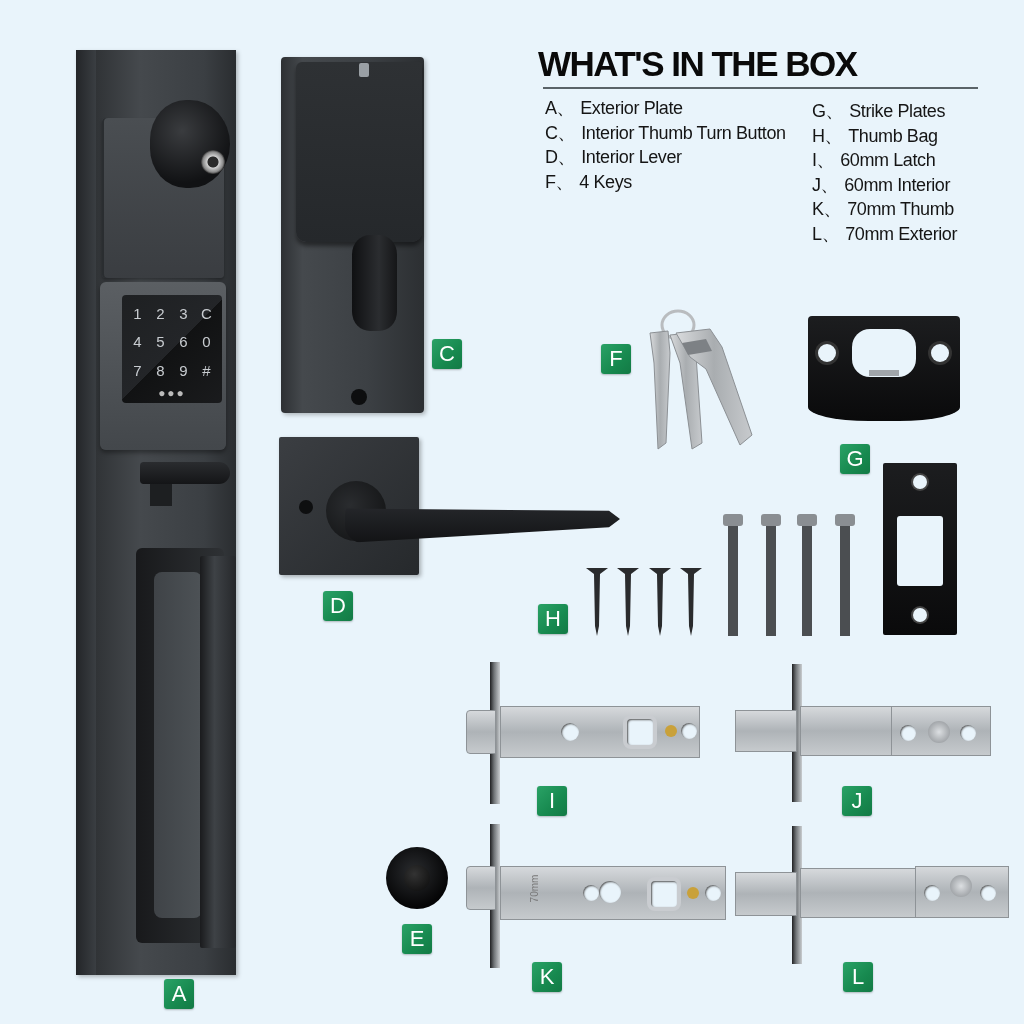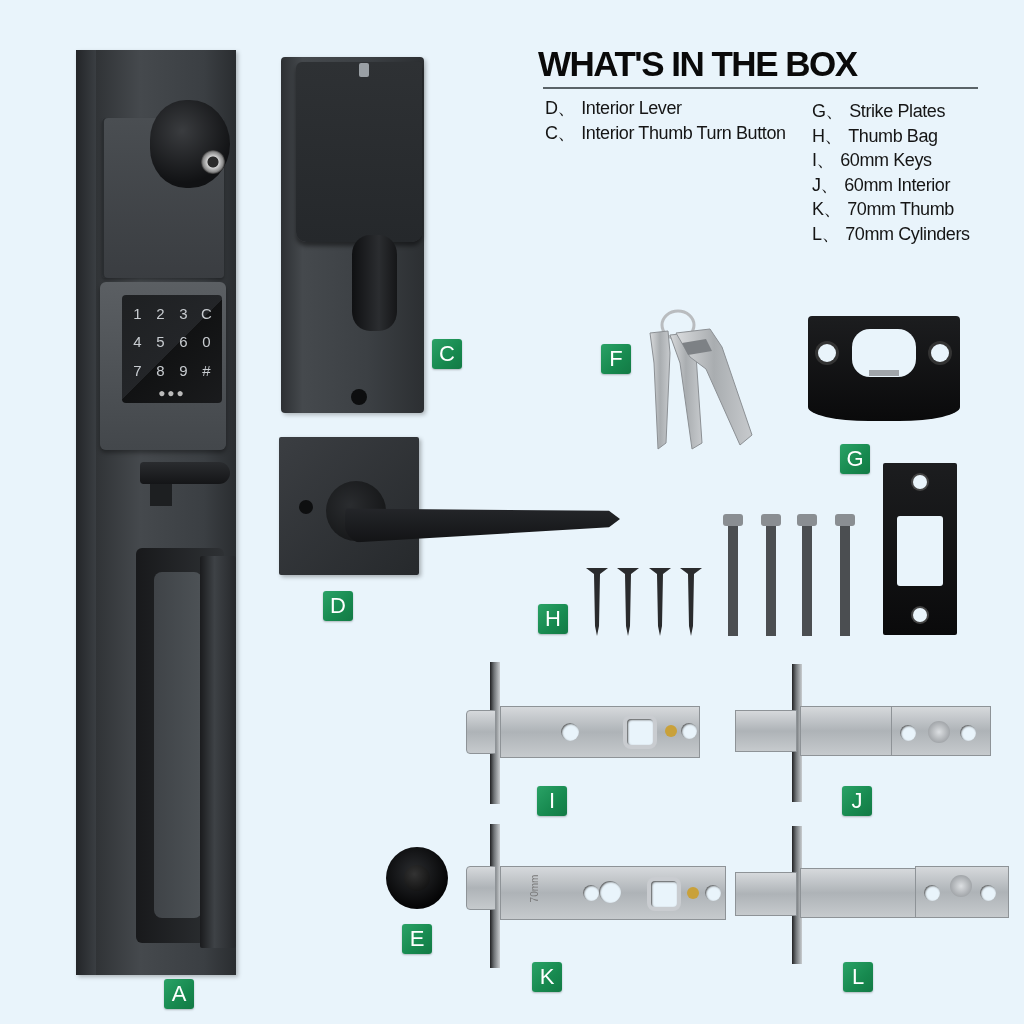--- a/index.html
+++ b/index.html
@@ -112,30 +112,32 @@
   .cover-e { left:386px; top:847px; width:62px; height:62px; border-radius:50%; background:radial-gradient(circle at 45% 40%,#2a2c2f,#050506 70%); }
   .cover-e-center { left:404px; top:865px; width:26px; height:26px; border-radius:50%; background:radial-gradient(circle at 40% 35%,#333,#0a0a0a); }
 </style>
 </head>
 <body>
 
 <div class="abs title">WHAT'S IN THE BOX</div>
 <div class="abs divider"></div>
 
 <div class="abs list col1">
+  <div class="row"><span class="letter">A</span><span class="sep">、</span><span>Exterior Plate</span></div>
+  <div class="row"><span class="letter">C</span><span class="sep">、</span><span>Interior Thumb Turn Button</span></div>
   <div class="row"><span class="letter">D</span><span class="sep">、</span><span>Interior Lever</span></div>
-  <div class="row"><span class="letter">C</span><span class="sep">、</span><span>Interior Thumb Turn Button</span></div>
+  <div class="row"><span class="letter">F</span><span class="sep">、</span><span>4 Keys</span></div>
 </div>
 <div class="abs list col2">
   <div class="row"><span class="letter">G</span><span class="sep">、</span><span>Strike Plates</span></div>
   <div class="row"><span class="letter">H</span><span class="sep">、</span><span>Thumb Bag</span></div>
-  <div class="row"><span class="letter">I</span><span class="sep">、</span><span>60mm Keys</span></div>
+  <div class="row"><span class="letter">I</span><span class="sep">、</span><span>60mm Latch</span></div>
   <div class="row"><span class="letter">J</span><span class="sep">、</span><span>60mm Interior</span></div>
   <div class="row"><span class="letter">K</span><span class="sep">、</span><span>70mm Thumb</span></div>
-  <div class="row"><span class="letter">L</span><span class="sep">、</span><span>70mm Cylinders</span></div>
+  <div class="row"><span class="letter">L</span><span class="sep">、</span><span>70mm Exterior</span></div>
 </div>
 
 <div class="abs plate-a"></div>
 <div class="abs plate-a-edge"></div>
 <div class="abs cyl-box"></div>
 <div class="abs cyl-knob"></div>
 <div class="abs keyhole"></div>
 <div class="abs keypad-frame"></div>
 <div class="abs keypad">
   <span>1</span>

